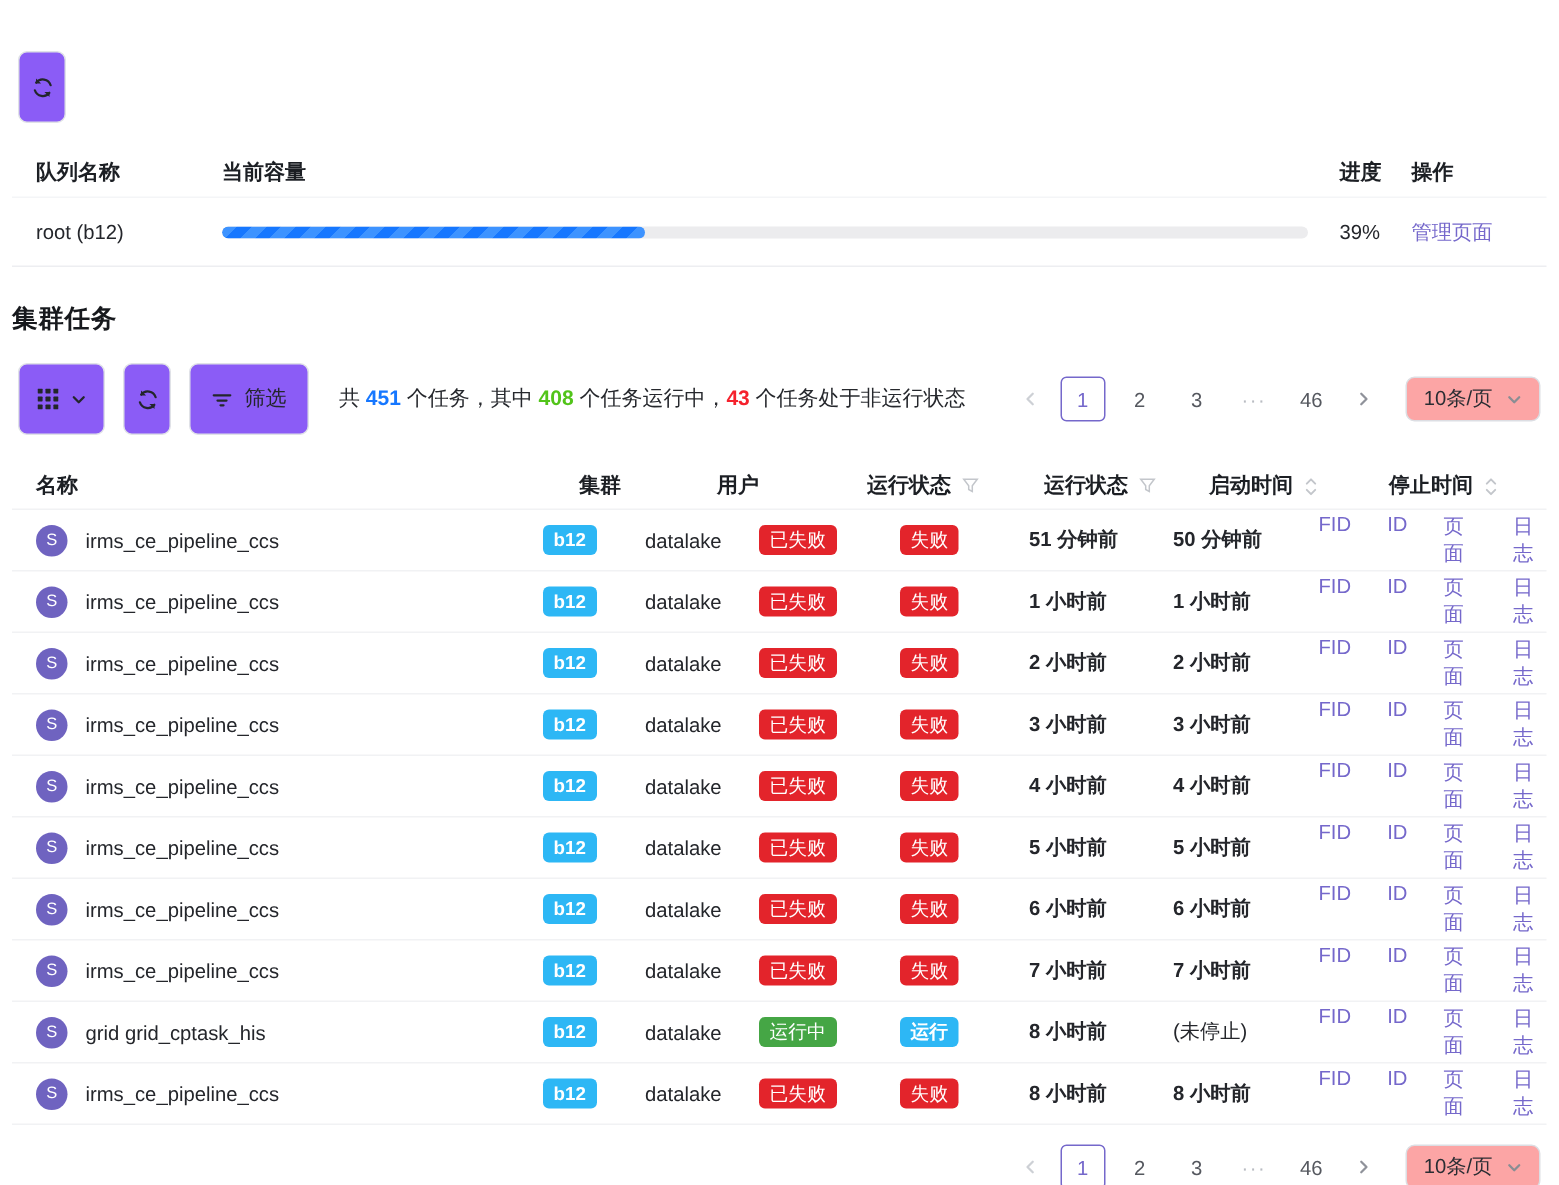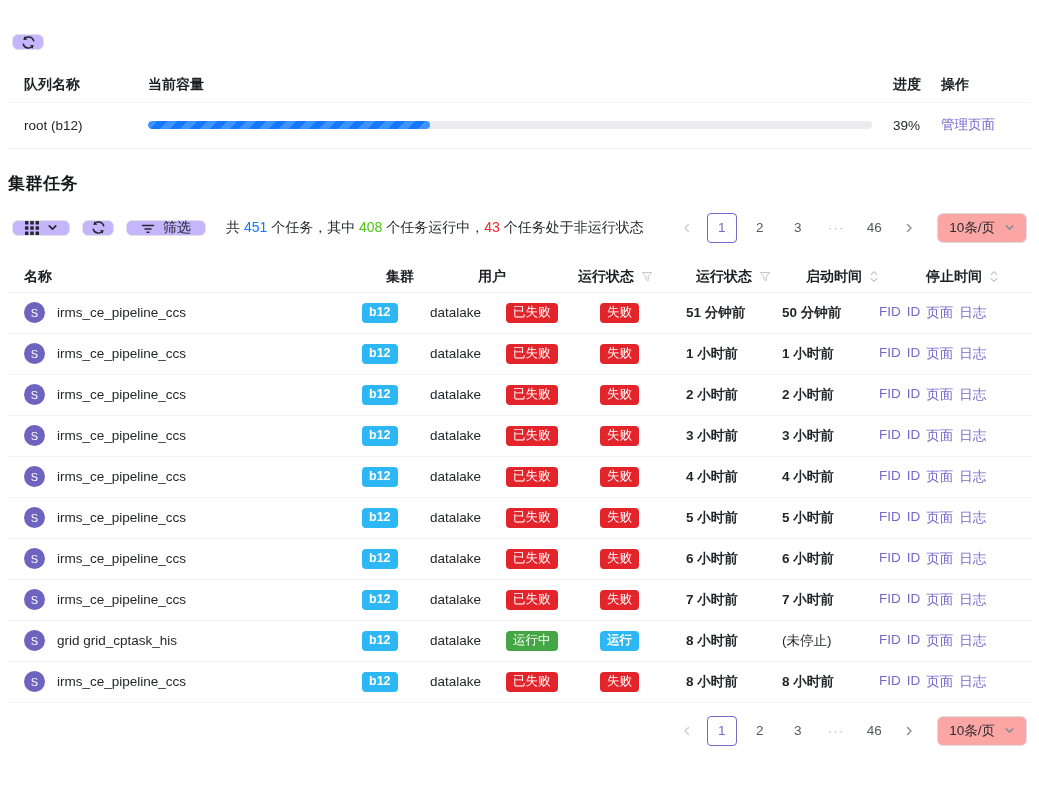--- a/index.html
+++ b/index.html
@@ -10,21 +10,21 @@
     font-family:"Liberation Sans","DejaVu Sans",sans-serif;
     font-size:14px;
   }
   .page { padding:16px 8px 0 8px; }
 
   .section-title { font-size:17px; font-weight:700; color:#17191d; margin:0; letter-spacing:0.5px; }
 
   
   .btn {
     display:inline-flex; align-items:center; justify-content:center;
-    height:16px; background:#c4b5fd; border:1px solid #e0e2e7; border-radius:6px;
+    height:48px; background:#8b5cf6; border:1px solid #e0e2e7; border-radius:6px;
     color:#23262b; cursor:pointer; font-size:14px;
   }
   .icon-btn { width:32px; }
   .grid-btn { width:58px; gap:8px; }
   .filter-btn { padding:0 14px; gap:8px; }
 
   .res-refresh { margin:18px 0 0 4px; }
 
   
   .res-header, .res-row {
@@ -39,21 +39,21 @@
     height:100%; border-radius:4px;
     background:repeating-linear-gradient(135deg,#3d93ff 0 7px,#1677ff 7px 14px);
   }
   a.link { color:#7568cb; text-decoration:none; cursor:pointer; }
 
   
   .tasks-title { margin-top:23px; }
   .toolbar { display:flex; align-items:center; margin-top:18px; padding:0 4px; }
   .toolbar .btn { margin-right:12px; }
   .summary { margin-left:8px; font-size:14px; color:#26282d; white-space:nowrap; }
-  .summary .n { font-weight:400; }
+  .summary .n { font-weight:700; }
   .summary .blue { color:#1677ff; }
   .summary .green { color:#52c41a; }
   .summary .red { color:#f5222d; }
 
   
   .pager { display:flex; align-items:center; gap:8px; margin-left:auto; }
   .pg-btn { width:24px; height:26px; display:flex; align-items:center; justify-content:center; cursor:pointer; }
   .pg-btn.prev { color:#cdd0d5; }
   .pg-btn.next { color:#8f929a; }
   .pg-item {
@@ -87,21 +87,21 @@
   }
   .tag {
     display:inline-block; padding:2.5px 7px; border-radius:4px;
     color:#fff; font-size:12.5px; line-height:15px; white-space:nowrap;
   }
   .tag.cyan { background:#2db7f5; font-weight:700; }
   .tag.red { background:#e3242b; }
   .tag.green { background:#45a645; }
   .time { font-weight:700; }
   .time.normal { font-weight:400; }
-  .actions { display:flex; gap:6px; }
+  .actions { display:flex; gap:24px; }
   .act { color:#7568cb; text-decoration:none; font-size:13.5px; cursor:pointer; }
 
   .bottom-bar { display:flex; justify-content:flex-end; margin-top:13px; padding-right:4px; }
   .icon { display:inline-flex; align-items:center; }
   .muted-ic { color:#c3c6cb; }
 </style>
 </head>
 <body>
 
 <div class="page">

